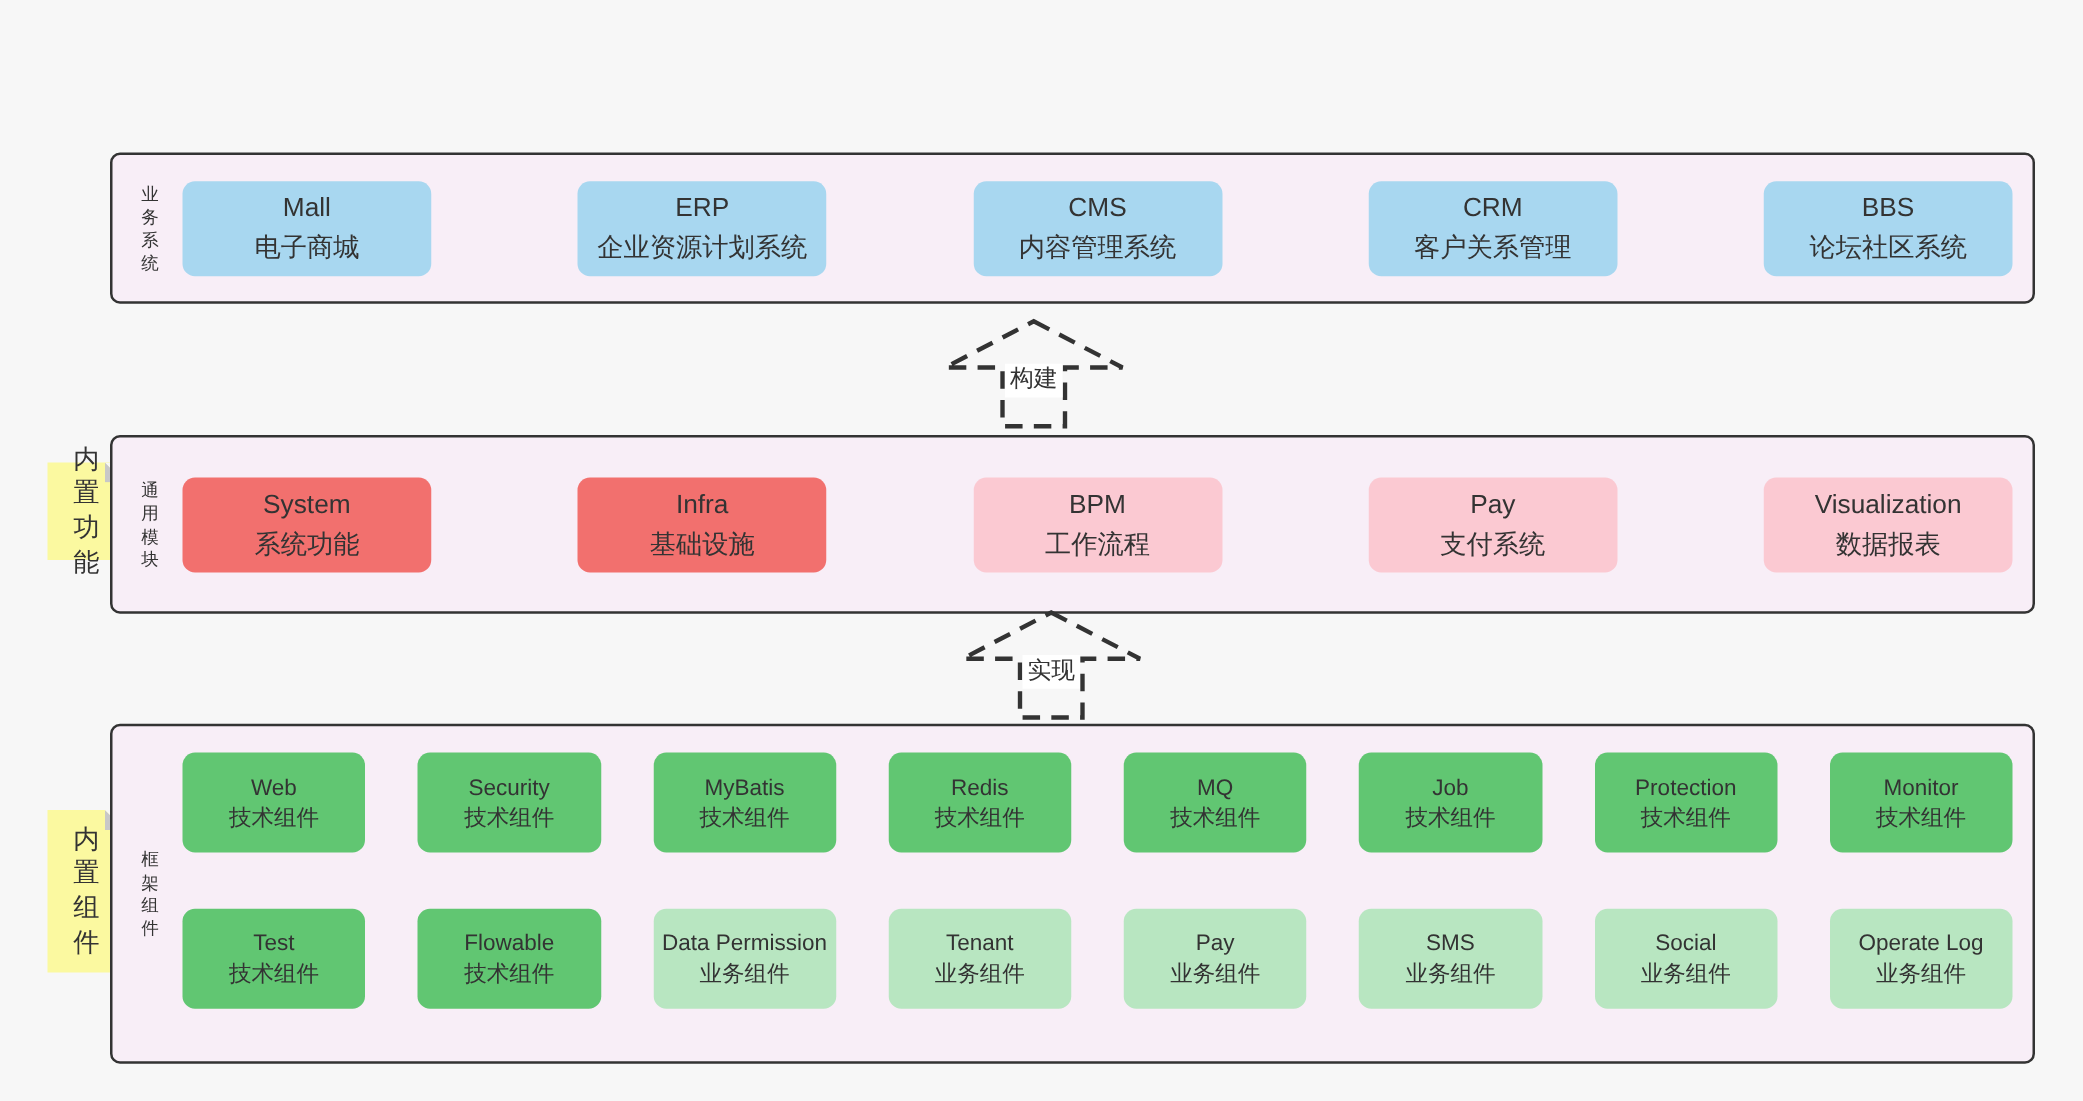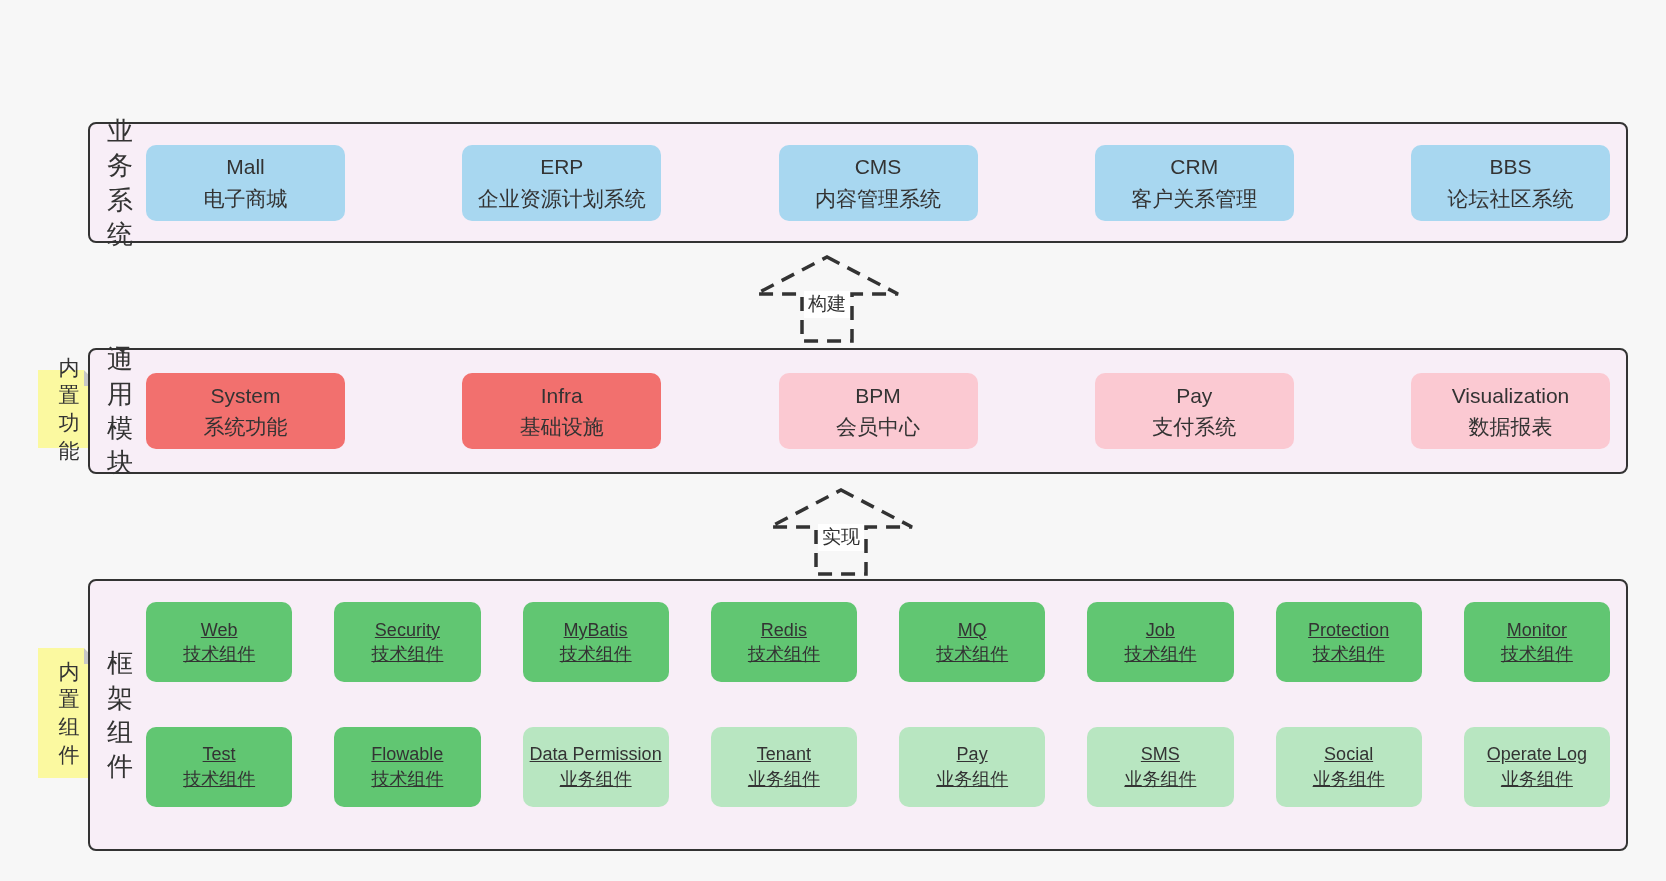--- a/index.html
+++ b/index.html
@@ -18,25 +18,25 @@
   .note-text{display:block; width:24px; font-size:21px; line-height:1.32; text-align:center; word-break:break-all; white-space:normal;}
   .note-cut{position:absolute; top:0; right:0; width:16px; height:16px; background:var(--page-bg,#f7f7f7);
             clip-path:polygon(0 0,100% 0,100% 100%);}
   .note-gray{position:absolute; top:0; right:0; width:16px; height:16px; background:var(--note-fold,#c8c8c8);
              clip-path:polygon(0 0,0 100%,100% 100%);}
 
   
   .section{position:absolute; background:var(--section-bg,#f8eef7); border:2px solid var(--section-border,#333);
            border-radius:8px;}
   .v-label{position:absolute; left:14px; top:0; bottom:0; width:32px; display:flex; align-items:center; justify-content:center;}
-  .v-label span{display:block; width:26px; font-size:26px; line-height:1.32; text-align:center; word-break:break-all;}
+  .v-label span{display:block; width:26px; font-size:14px; line-height:1.32; text-align:center; word-break:break-all;}
 
   .row-boxes{position:absolute; left:56px; right:16px; top:0; bottom:0; display:flex; align-items:center; justify-content:space-between;}
   .grid-boxes{position:absolute; left:56px; right:16px; top:21px; bottom:16px; display:grid;
-              grid-template-columns:repeat(8,1fr); column-gap:42px; row-gap:18px;text-decoration:underline;}
+              grid-template-columns:repeat(8,1fr); column-gap:42px; row-gap:18px;}
 
   .box{border-radius:10px; display:flex; flex-direction:column; align-items:center; justify-content:center;
        text-align:center; color:var(--text,#333);}
   .row-boxes .box{flex:0 0 199px; height:76px;}
   .row-boxes .box span{font-size:21px; line-height:1.5;}
   .grid-boxes .box{height:80px;}
   .grid-boxes .box span{font-size:18px; line-height:1.35;}
   .blue{background:var(--box-blue,#a8d7f0);}
   .red{background:var(--box-red,#f2706e);}
   .pink{background:var(--box-pink,#fbc9d2);}
@@ -93,36 +93,36 @@
     </div>
   </div>
 
   <div class="arrow" style="left:752px; top:253px;">
     <svg width="150" height="92" viewBox="0 0 150 92">
       <path d="M75 4 L146 41 L100 41 L100 88 L50 88 L50 41 L4 41 Z" fill="none" stroke="#333333" stroke-width="3.5" stroke-dasharray="14 9" stroke-linejoin="miter"></path>
     </svg>
     <span class="arrow-label">构建</span>
   </div>
 
-  <div class="section" style="left:88px; top:348px; width:1540px; height:126px;">
+  <div class="section" style="left:88px; top:348px; width:1540px; height:143px;">
     <div class="v-label">
       <span>通用模块</span>
     </div>
     <div class="row-boxes">
       <div class="box red">
         <span>System</span>
         <span>系统功能</span>
       </div>
       <div class="box red">
         <span>Infra</span>
         <span>基础设施</span>
       </div>
       <div class="box pink">
         <span>BPM</span>
-        <span>会员中心</span>
+        <span>工作流程</span>
       </div>
       <div class="box pink">
         <span>Pay</span>
         <span>支付系统</span>
       </div>
       <div class="box pink">
         <span>Visualization</span>
         <span>数据报表</span>
       </div>
     </div>

